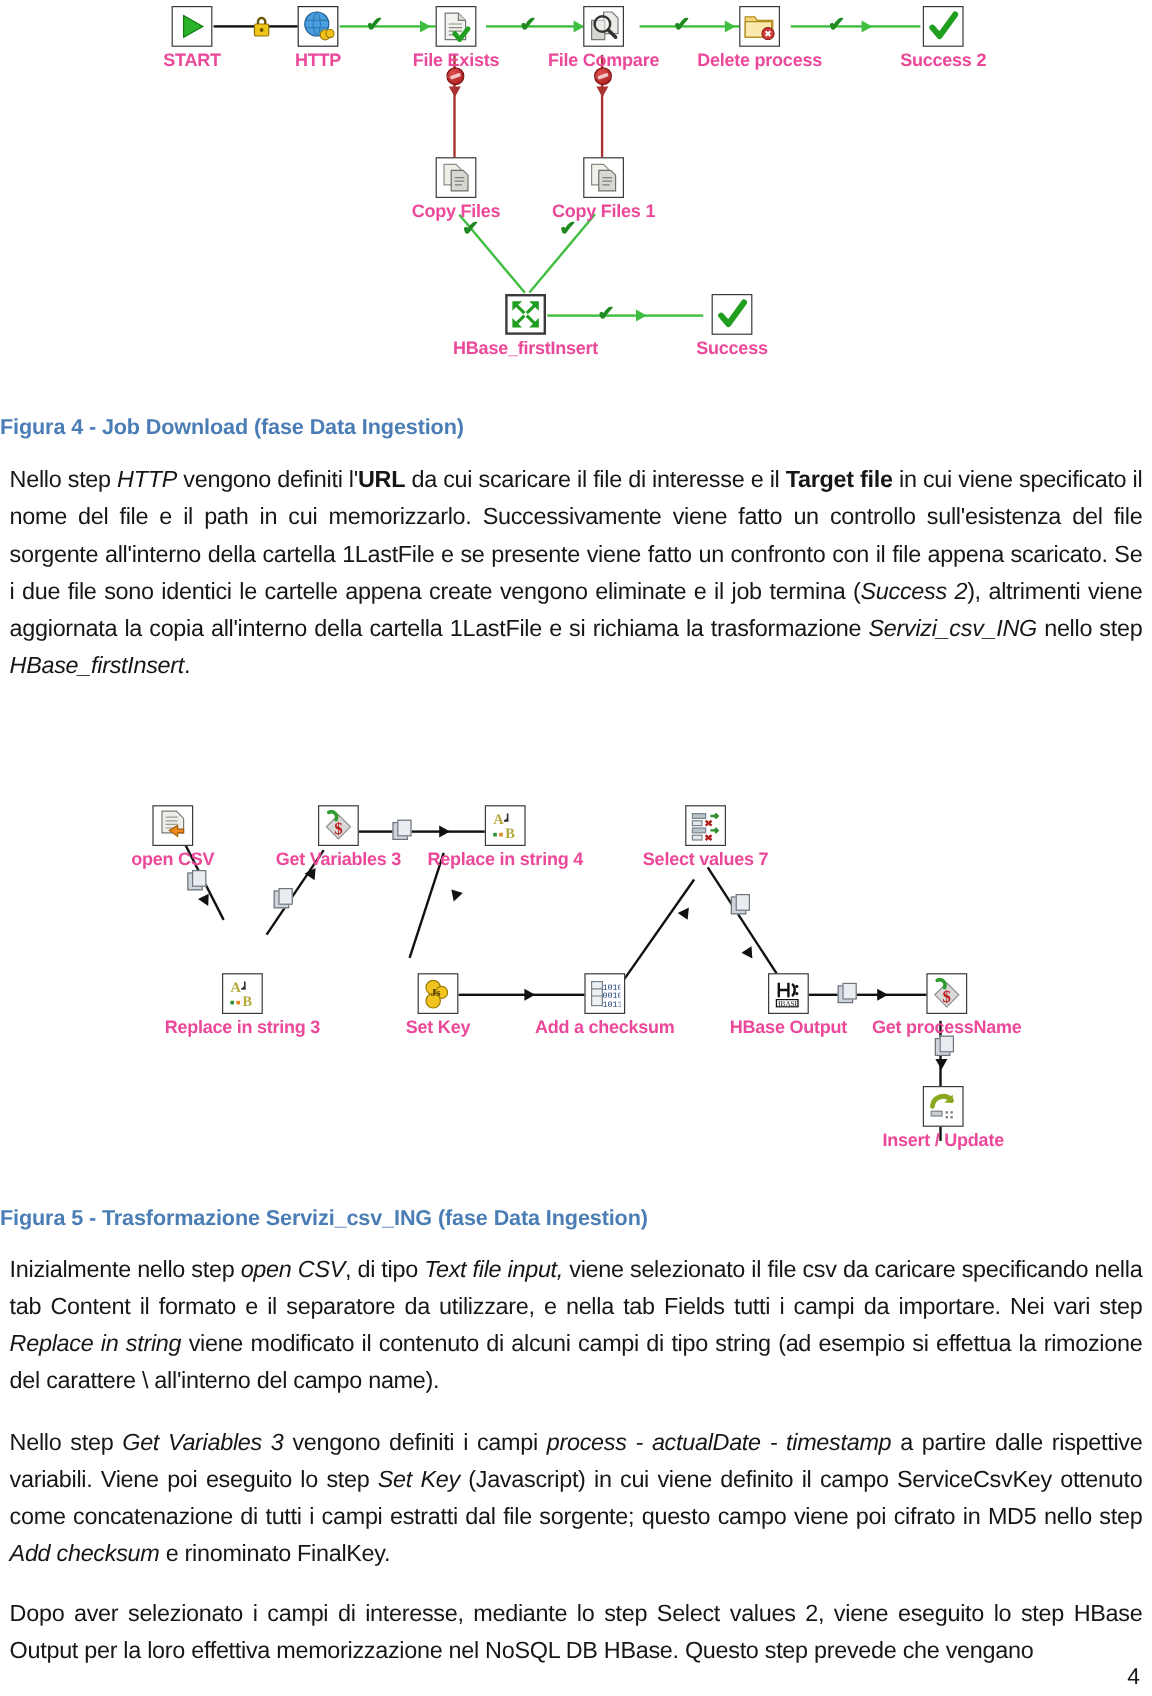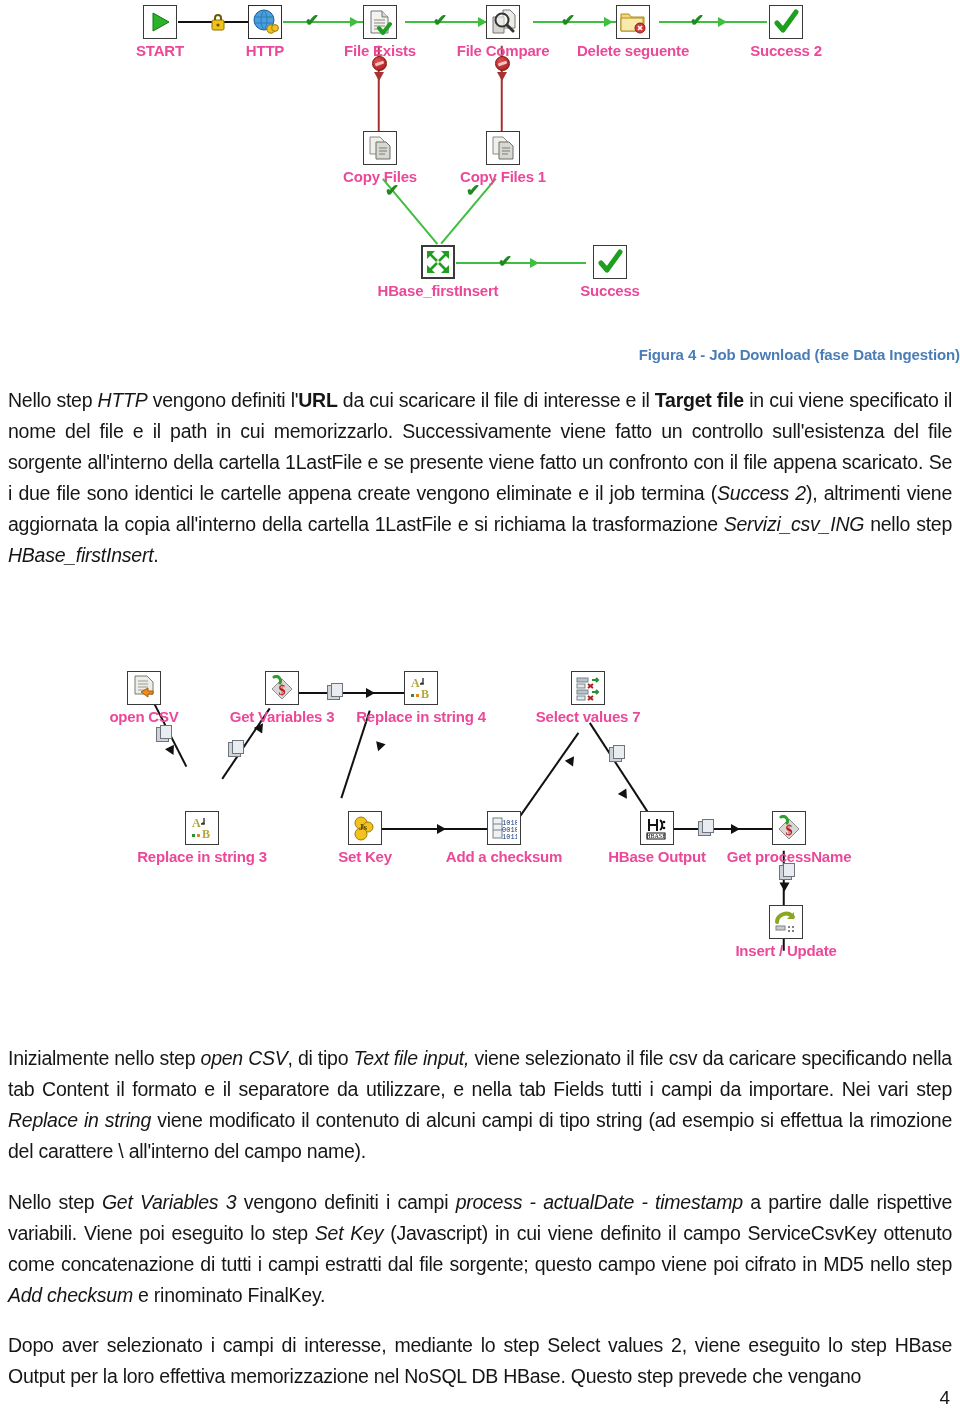--- a/index.html
+++ b/index.html
@@ -56,22 +56,22 @@
   .hopdoc:before{
     content:"";position:absolute;left:3px;top:-3px;width:10px;height:12px;
     background:#e9edf1;border:1px solid #6d747c;
   }
 
   
   .ic{display:block;}
 
   
   .caption{
-    position:absolute;width:100%;text-align:right;
-    font-size:15px;font-weight:700;color:#4a7db5;letter-spacing:-0.1px;
+    position:absolute;width:100%;text-align:left;
+    font-size:18px;font-weight:700;color:#4a7db5;letter-spacing:-0.1px;
   }
   .para{
     position:absolute;left:8px;width:944px;
     font-size:19.5px;line-height:31px;text-align:justify;
     color:#161616;letter-spacing:-0.25px;
   }
   .para i{font-style:italic;}
   .para b{font-weight:700;margin-top:44px;}
   .pagenum{
     position:absolute;right:10px;bottom:4px;font-size:19px;color:#161616;
@@ -177,21 +177,21 @@
 
     <div class="node" style="left:633px;top:22px;">
       <div class="box">
         <svg class="ic" width="26" height="24" viewBox="0 0 26 24">
           <path d="M1 4h8l2 3h13v14H1z" fill="#f5d77a" stroke="#b08c1c"></path>
           <path d="M1 8h22v13H1z" fill="#fae9ad" stroke="#b08c1c"></path>
           <circle cx="20" cy="18" r="5" fill="#d43c3c" stroke="#8d1c1c"></circle>
           <path d="M18 16l4 4M22 16l-4 4" stroke="#fff" stroke-width="1.6"></path>
         </svg>
       </div>
-      <div class="lbl">Delete seguente</div>
+      <div class="lbl">Delete process</div>
     </div>
 
     <div class="node" style="left:786px;top:22px;">
       <div class="box">
         <svg class="ic" width="26" height="26" viewBox="0 0 26 26">
             <path d="M4 14l6 7L23 3" fill="none" stroke="#1f9e1f" stroke-width="5" stroke-linecap="round" stroke-linejoin="round"></path>
           </svg>
       </div>
       <div class="lbl">Success 2</div>
     </div>
@@ -420,19 +420,20 @@
               <rect x="19" y="17" width="2" height="2"></rect>
               <rect x="15" y="21" width="2" height="2"></rect>
               <rect x="19" y="21" width="2" height="2"></rect>
             </g>
         </svg>
       </div>
       <div class="lbl">Insert / Update</div>
     </div>
   </div>
 
+  <div class="caption" style="top:1005px;">Figura 5 - Trasformazione Servizi_csv_ING (fase Data Ingestion)</div>
 
   <div class="para" style="top:1043px;">Inizialmente nello step <i>open CSV</i>, di tipo <i>Text file input,</i> viene selezionato il file csv da caricare specificando nella tab Content il formato e il separatore da utilizzare, e nella tab Fields tutti i campi da importare. Nei vari step <i>Replace in string</i> viene modificato il contenuto di alcuni campi di tipo string (ad esempio si effettua la rimozione del carattere \ all'interno del campo name).</div>
   <div class="para" style="top:1187px;">Nello step <i>Get Variables 3</i> vengono definiti i campi <i>process - actualDate - timestamp</i> a partire dalle rispettive variabili. Viene poi eseguito lo step <i>Set Key</i> (Javascript) in cui viene definito il campo ServiceCsvKey ottenuto come concatenazione di tutti i campi estratti dal file sorgente; questo campo viene poi cifrato in MD5 nello step <i>Add checksum</i> e rinominato FinalKey.</div>
   <div class="para" style="top:1330px;">Dopo aver selezionato i campi di interesse, mediante lo step Select values 2, viene eseguito lo step HBase Output per la loro effettiva memorizzazione nel NoSQL DB HBase. Questo step prevede che vengano</div>
 
   <div class="pagenum">4</div>
 </div>
 
 </body></html>

